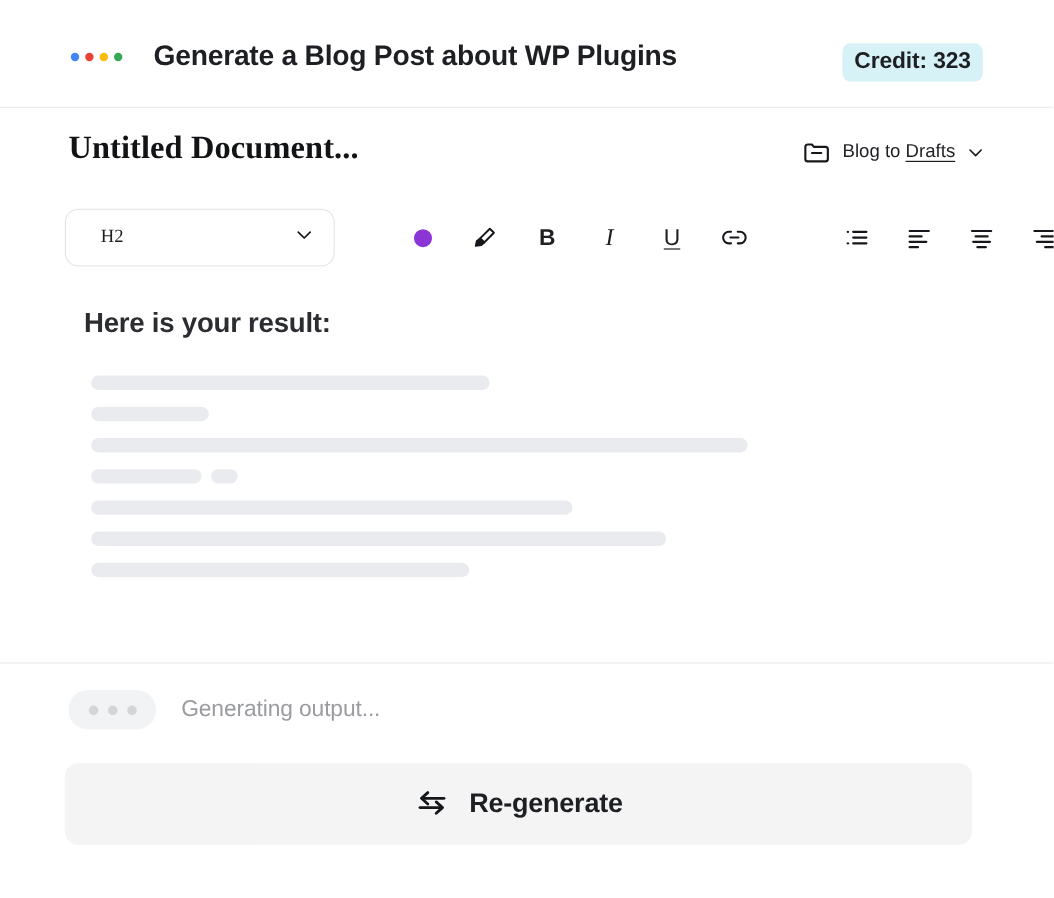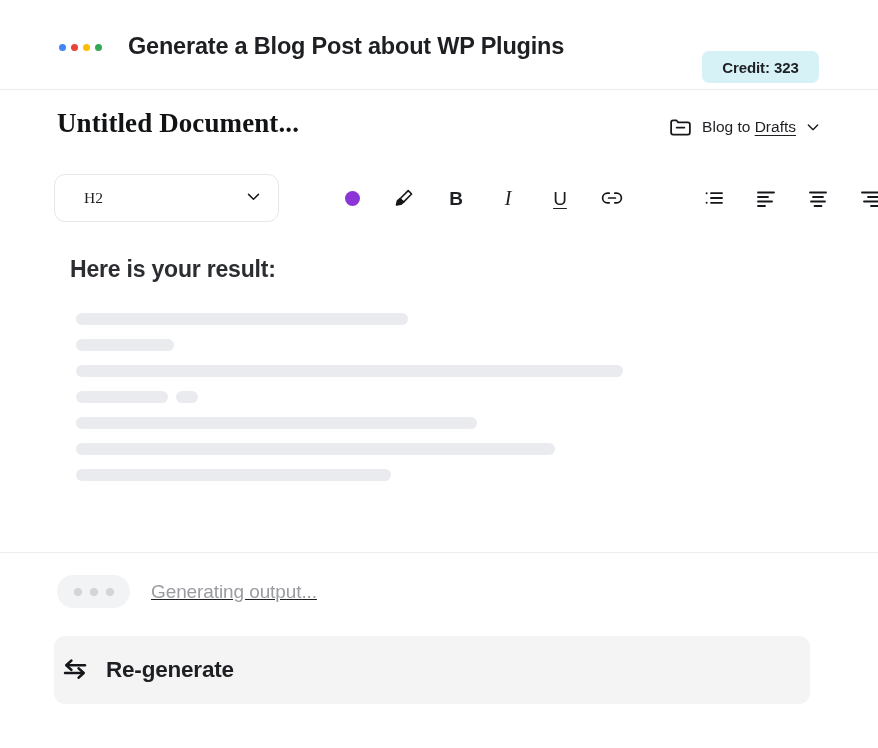--- a/index.html
+++ b/index.html
@@ -45,28 +45,28 @@
     font-size: 23.5px;
     font-weight: 700;
     letter-spacing: -0.2px;
     color: #1d1f22;
     white-space: nowrap;
     text-align: right;
   }
   .credit-badge {
     position: absolute;
     left: 702px;
-    top: 51px;
+    top: 36px;
     width: 117px;
     height: 32px;
     border-radius: 7px;
     display: flex;
     align-items: center;
     justify-content: center;
-    font-size: 15px;
+    font-size: 19px;
     font-weight: 700;
     color: #1d1f22;
     letter-spacing: -0.1px;
   }
 
   
   .doc-bar {
     position: relative;
     height: 80px;
     padding-left: 24px;
@@ -208,21 +208,20 @@
     border-top: 1px solid #ececee;
     height: 202px;
   }
   .status-row {
     position: absolute;
     left: 57px;
     top: 22px;
     display: flex;
     align-items: center;
     gap: 21px;
-    text-decoration: underline;
   }
   .loading-pill {
     width: 73px;
     height: 33px;
     border-radius: 17px;
     background: #f2f3f5;
     display: flex;
     align-items: center;
     justify-content: center;
     gap: 8px;
@@ -244,20 +243,21 @@
     left: 54px;
     top: 83px;
     width: 756px;
     height: 68px;
     box-sizing: border-box;
     border: none;
     border-radius: 11px;
     background: #f4f4f5;
     display: flex;
     align-items: center;
+    justify-content: center;
     gap: 16px;
     cursor: pointer;
     font-family: "Liberation Sans", sans-serif;
   }
   .regen-btn .regen-label {
     font-size: 22.5px;
     font-weight: 700;
     color: #1d1f22;
     letter-spacing: -0.2px;
   }

